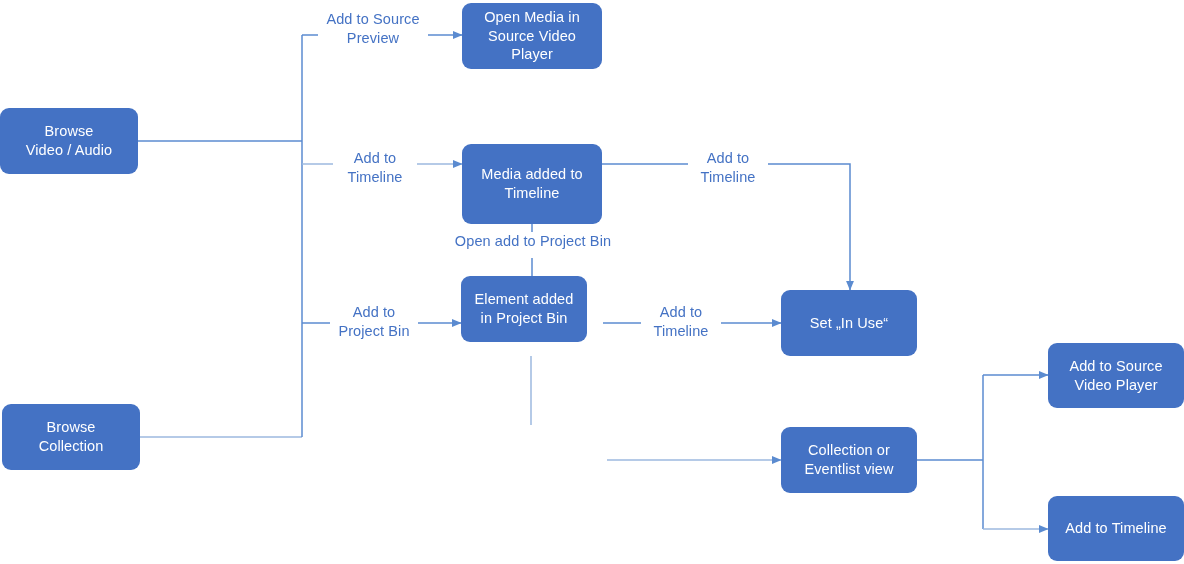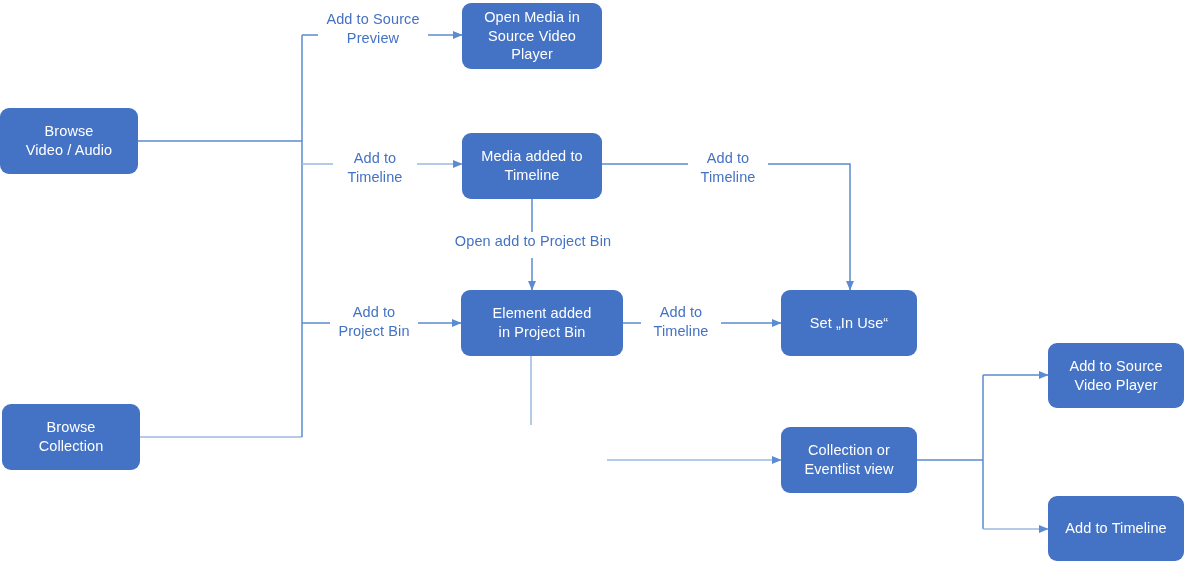--- a/index.html
+++ b/index.html
@@ -110,26 +110,26 @@
     <span>Browse
 Collection</span>
   </div>
 
   <div class="node" style="left:462px; top:3px;   width:140px; height:66px;">
     <span>Open Media in
 Source Video
 Player</span>
   </div>
 
-  <div class="node" style="left:462px; top:133px; width:140px; height:66px;">
+  <div class="node" style="left:462px; top:144px; width:140px; height:80px;">
     <span>Media added to
 Timeline</span>
   </div>
 
-  <div class="node" style="left:461px; top:290px; width:162px; height:66px;">
+  <div class="node" style="left:461px; top:276px; width:126px; height:66px;">
     <span>Element added
 in Project Bin</span>
   </div>
 
   <div class="node" style="left:781px; top:290px; width:136px; height:66px;">
     <span>Set „In Use“</span>
   </div>
 
   <div class="node" style="left:781px; top:427px; width:136px; height:66px;">
     <span>Collection or

